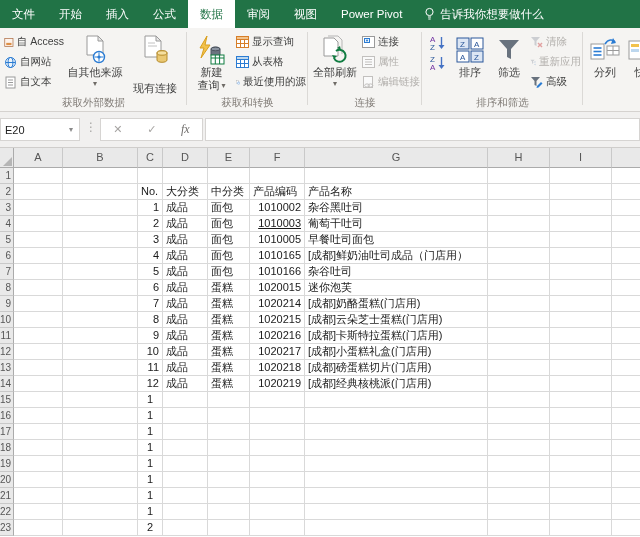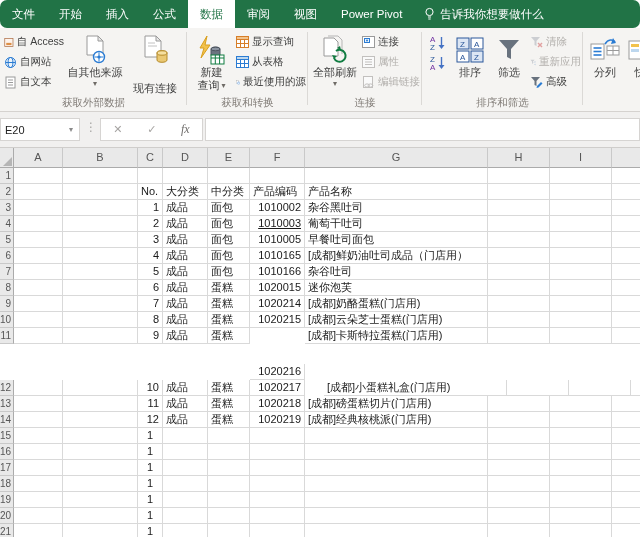--- a/index.html
+++ b/index.html
@@ -1,20 +1,20 @@
 <!DOCTYPE html>
 <html><head>
 <meta charset="utf-8">
 <style>
   html,body{margin:0;padding:0;}
   body{font-family:"Liberation Sans","DejaVu Sans",sans-serif;}
   #app{position:relative;width:640px;height:537px;overflow:hidden;background:#fff;}
 
   
-  #tabbar{position:absolute;top:0;left:0;width:640px;height:28px;background:#217346;display:flex;align-items:stretch;border-radius:7px;}
+  #tabbar{position:absolute;top:0;left:0;width:640px;height:28px;background:#217346;display:flex;align-items:stretch;}
   .tab{padding:0 12px;line-height:28px;font-size:11.5px;color:#fff;white-space:nowrap;cursor:default;}
   .tab.active{background:#fff;color:#217346;}
   #tellme{display:flex;align-items:center;gap:5px;padding:0 10px;color:#fff;font-size:11.5px;white-space:nowrap;}
 
   
   #ribbon{position:absolute;top:28px;left:0;width:640px;height:83px;background:#f5f4f2;border-bottom:1px solid #d5d2cf;display:flex;}
   .rgroup{position:relative;display:flex;flex-direction:column;box-sizing:border-box;flex:0 0 auto;}
   .rgroup:not(:last-child)::after{content:"";position:absolute;right:0;top:4px;bottom:6px;width:1px;background:#dbd9d6;}
   .rg-body{flex:1;display:flex;align-items:stretch;padding:2px 1px 0 2px;}
   .rg-label{height:16px;font-size:10.5px;color:#817c77;text-align:center;line-height:15px;white-space:nowrap;overflow:hidden;}
@@ -499,35 +499,35 @@
           <div class="cell" style="width: 62px;"></div>
           <div class="cell" style="width: 62px;"></div>
         </div>
         <div class="grow">
           <div class="rowhdr" style="width: 14px;">11</div>
           <div class="cell" style="width: 49px;"></div>
           <div class="cell" style="width: 75px;"></div>
           <div class="cell al-r" style="width: 25px;">9</div>
           <div class="cell" style="width: 45px;">成品</div>
           <div class="cell" style="width: 42px;">蛋糕</div>
-          <div class="cell al-r" style="width: 55px; margin-top: 36px;">1020216</div>
+          <div class="cell al-r" style="width: 55px;">1020216</div>
           <div class="cell" style="width: 183px;">[成都]卡斯特拉蛋糕(门店用)</div>
           <div class="cell" style="width: 62px;"></div>
           <div class="cell" style="width: 62px;"></div>
           <div class="cell" style="width: 62px;"></div>
         </div>
         <div class="grow">
           <div class="rowhdr" style="width: 14px;">12</div>
           <div class="cell" style="width: 49px;"></div>
           <div class="cell" style="width: 75px;"></div>
           <div class="cell al-r" style="width: 25px;">10</div>
           <div class="cell" style="width: 45px;">成品</div>
           <div class="cell" style="width: 42px;">蛋糕</div>
           <div class="cell al-r" style="width: 55px;">1020217</div>
-          <div class="cell" style="width: 183px; margin-left: 19px;">[成都]小蛋糕礼盒(门店用)</div>
+          <div class="cell" style="width: 183px;">[成都]小蛋糕礼盒(门店用)</div>
           <div class="cell" style="width: 62px;"></div>
           <div class="cell" style="width: 62px;"></div>
           <div class="cell" style="width: 62px;"></div>
         </div>
         <div class="grow">
           <div class="rowhdr" style="width: 14px;">13</div>
           <div class="cell" style="width: 49px;"></div>
           <div class="cell" style="width: 75px;"></div>
           <div class="cell al-r" style="width: 25px;">11</div>
           <div class="cell" style="width: 45px;">成品</div>

